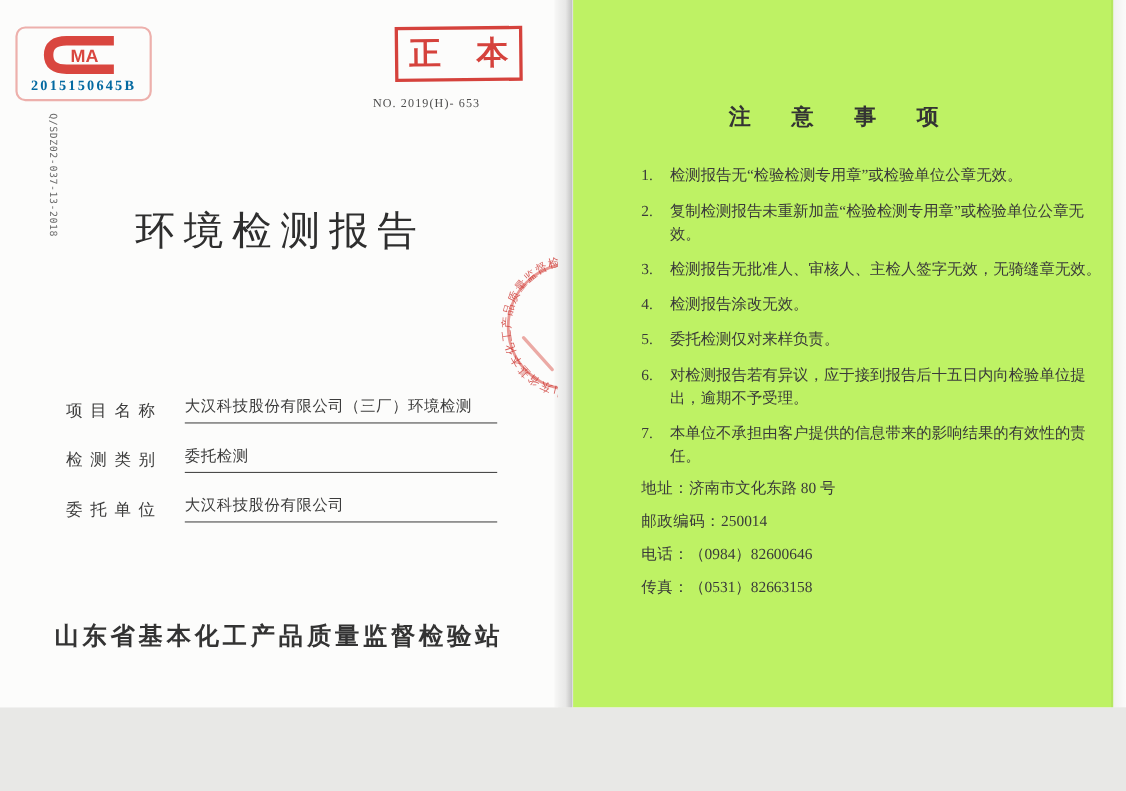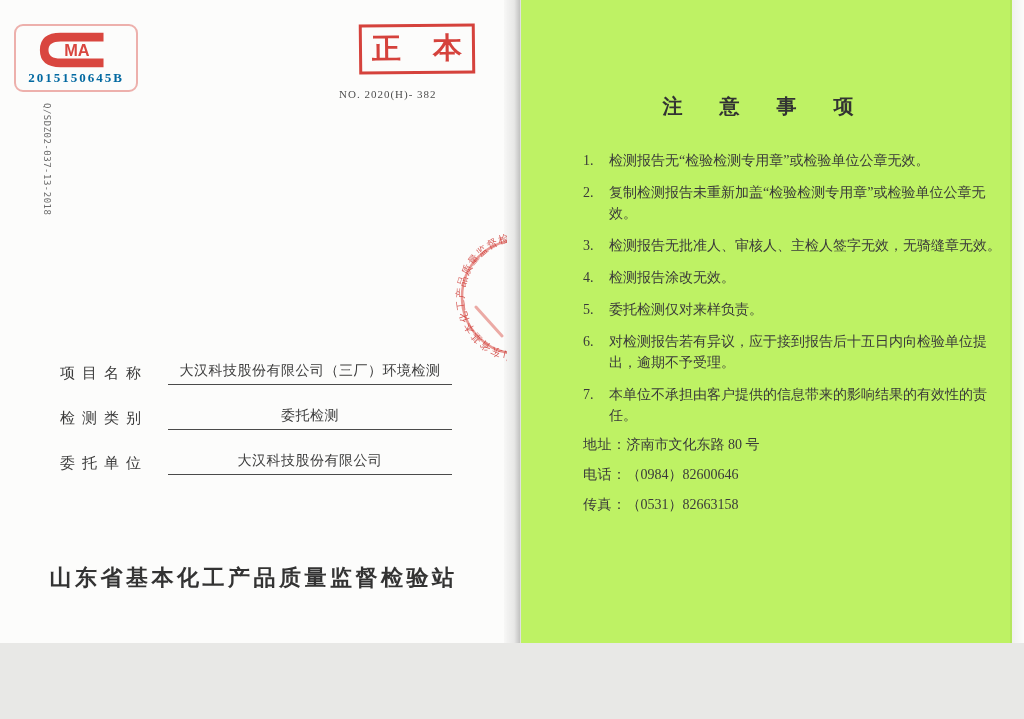--- a/index.html
+++ b/index.html
@@ -29,21 +29,21 @@
     font-size:9px;letter-spacing:0.5px;color:#6b6b6b;transform:rotate(90deg);transform-origin:0 0;white-space:nowrap;}
   .report-title{position:absolute;left:40px;top:186px;width:430px;text-align:center;
     font-size:36px;letter-spacing:8px;color:#2e2e2e;font-weight:500;}
   .seal-svg{position:absolute;left:441px;top:230px;}
   .seal-streak{position:absolute;left:468px;top:320px;width:42px;height:3px;
     background:rgba(216,70,60,0.45);transform:rotate(48deg);border-radius:2px;}
   .fields{position:absolute;left:60px;top:356px;width:392px;}
   .field-row{position:relative;height:45px;}
   .field-label{position:absolute;left:0;top:8px;font-size:15px;letter-spacing:7px;color:#3c3c3c;}
   .field-line{position:absolute;left:108px;top:0;width:284px;height:28px;
-    border-bottom:1px solid #4a4a4a;text-align:center;font-family:Liberation Serif, serif;}
+    border-bottom:1px solid #4a4a4a;text-align:left;font-family:Liberation Serif, serif;}
   .field-value{font-size:14px;color:#3c3c3c;line-height:30px;letter-spacing:0.5px;}
   .org-name{position:absolute;left:0;top:563px;width:507px;text-align:center;
     font-size:22px;font-weight:bold;letter-spacing:3.5px;color:#333;}
 
   
   .notice-heading{position:absolute;left:60px;top:93px;width:370px;text-align:center;
     font-size:20px;font-weight:bold;letter-spacing:16px;color:#333;}
   .notes{position:absolute;left:62px;top:150px;width:406px;}
   .note-item{display:flex;margin-bottom:11px;font-size:14px;line-height:21px;color:#3a3a3a;}
   .note-num{width:26px;flex:0 0 26px;}
@@ -67,24 +67,25 @@
         <text x="51" y="30" text-anchor="middle" font-family="Liberation Sans, sans-serif" font-weight="bold" font-size="19" fill="#d9463f">MA</text>
       </svg>
       <div class="cma-number">2015150645B</div>
     </div>
 
     <div class="original-stamp">
       <span>正</span>
       <span>本</span>
     </div>
 
-    <div class="report-no">NO. 2020(H)- 382</div>
+    <div class="report-no">NO. 2019(H)- 653</div>
 
     <div class="doc-code">Q/SDZ02-037-13-2018</div>
 
+    <div class="report-title">环境检测报告</div>
 
     <svg class="seal-svg" width="140" height="134" viewBox="0 0 140 134">
       <defs>
         <path id="sealArc" d="M 80 124 A 56 56 0 0 1 80 10" fill="none"></path>
       </defs>
       <circle cx="78" cy="67" r="57" fill="none" stroke="rgba(216,70,62,0.55)" stroke-width="2.5"></circle>
       <text font-size="10.5" fill="rgba(205,55,50,0.8)" letter-spacing="1">
         <textPath href="#sealArc" startOffset="4%">山东省基本化工产品质量监督检验站</textPath>
       </text>
     </svg>
@@ -147,20 +148,23 @@
         <span class="note-num">7.</span>
         <span class="note-text">本单位不承担由客户提供的信息带来的影响结果的有效性的责任。</span>
       </div>
     </div>
 
     <div class="contact">
       <div class="contact-row">
         <span class="contact-label">地址：</span><span>济南市文化东路 80 号</span>
       </div>
       <div class="contact-row">
+        <span class="contact-label">邮政编码：</span><span>250014</span>
+      </div>
+      <div class="contact-row">
         <span class="contact-label">电话：</span><span>（0984）82600646</span>
       </div>
       <div class="contact-row">
         <span class="contact-label">传真：</span><span>（0531）82663158</span>
       </div>
     </div>
   </div>
 
   <div class="seam"></div>
   <div class="bottom-edge"></div>

